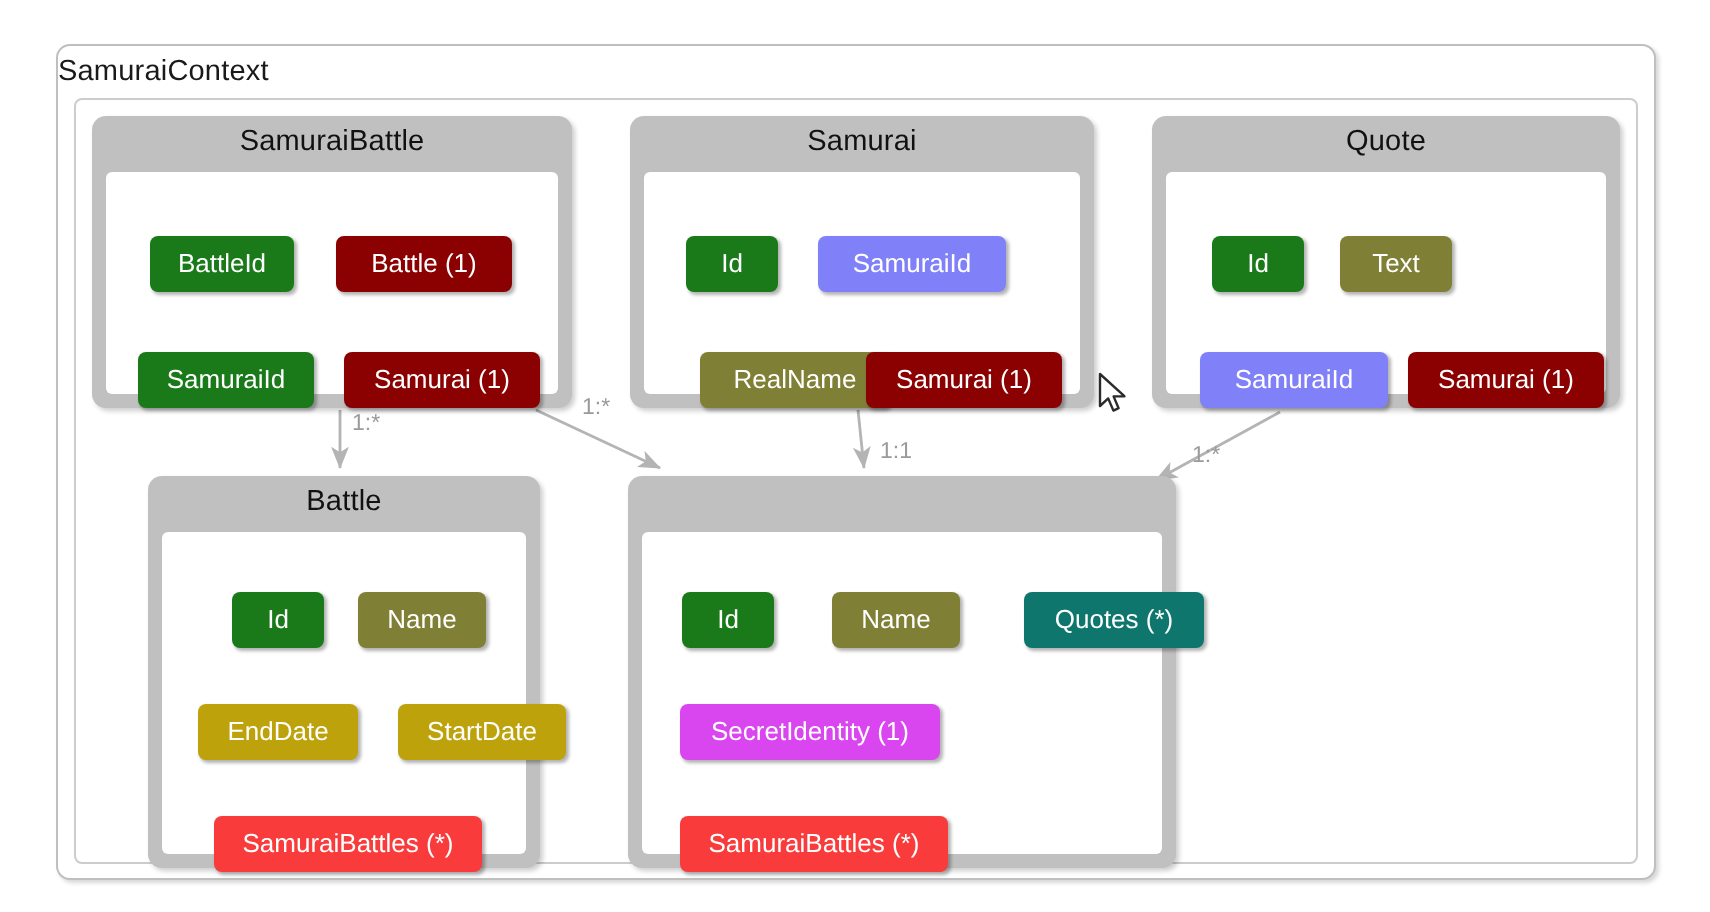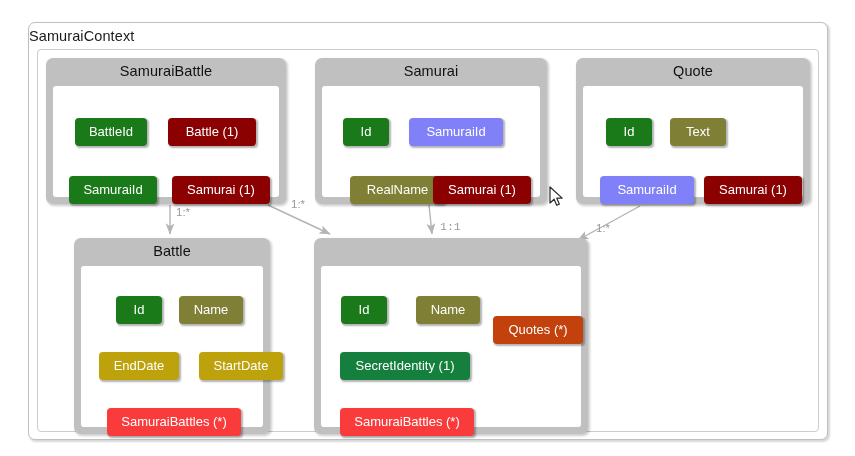--- a/index.html
+++ b/index.html
@@ -146,21 +146,21 @@
 
     <path d="M268,205 L330,234" stroke="#b4b4b4" stroke-width="1.4" fill="none" marker-end="url(#arrowhead)"></path>
 
     <path d="M429,205 L432,234" stroke="#b4b4b4" stroke-width="1.4" fill="none" marker-end="url(#arrowhead)"></path>
 
     <path d="M640,206 L578,240" stroke="#b4b4b4" stroke-width="1.4" fill="none" marker-end="url(#arrowhead)"></path>
   </svg>
 
   <div class="conn-label" style="left:176px; top:206px;">1:*</div>
   <div class="conn-label" style="left:291px; top:198px;">1:*</div>
-  <div class="conn-label" style="left:440px; top:220px;font-family:Liberation Mono, monospace;">1:1</div>
+  <div class="conn-label" style="left:440px; top:220px;">1:1</div>
   <div class="conn-label" style="left:596px; top:222px;">1:*</div>
 
   <div id="entity-layer">
       <div class="entity" style="left: 46px; top: 58px; width: 240px; height: 146px;">
         <div class="entity-title">SamuraiBattle</div>
         <div class="entity-body">
           <div class="prop" style="left: 22px; top: 32px; width: 72px; background: rgb(26, 122, 26);">BattleId</div>
           <div class="prop" style="left: 115px; top: 32px; width: 88px; background: rgb(139, 0, 0);">Battle (1)</div>
           <div class="prop" style="left: 16px; top: 90px; width: 88px; background: rgb(26, 122, 26);">SamuraiId</div>
           <div class="prop" style="left: 119px; top: 90px; width: 98px; background: rgb(139, 0, 0);">Samurai (1)</div>
@@ -191,22 +191,22 @@
           <div class="prop" style="left: 98px; top: 30px; width: 64px; background: rgb(127, 127, 54);">Name</div>
           <div class="prop" style="left: 118px; top: 86px; width: 84px; background: rgb(189, 162, 12);">StartDate</div>
           <div class="prop" style="left: 18px; top: 86px; width: 80px; background: rgb(189, 162, 12);">EndDate</div>
           <div class="prop" style="left: 26px; top: 142px; width: 134px; background: rgb(249, 59, 59);">SamuraiBattles (*)</div>
         </div>
       </div>
       <div class="entity" style="left: 314px; top: 238px; width: 274px; height: 196px;">
         <div class="entity-body">
           <div class="prop" style="left: 20px; top: 30px; width: 46px; background: rgb(26, 122, 26);">Id</div>
           <div class="prop" style="left: 95px; top: 30px; width: 64px; background: rgb(127, 127, 54);">Name</div>
-          <div class="prop" style="left: 172px; top: 30px; width: 90px; background: #c2410c; margin-top: 20px;">Quotes (*)</div>
-          <div class="prop" style="left: 19px; top: 86px; width: 130px; background: #15803d;">SecretIdentity (1)</div>
+          <div class="prop" style="left: 191px; top: 30px; width: 90px; background: #0f766e;">Quotes (*)</div>
+          <div class="prop" style="left: 19px; top: 86px; width: 130px; background: #d946ef;">SecretIdentity (1)</div>
           <div class="prop" style="left: 19px; top: 142px; width: 134px; background: rgb(249, 59, 59);">SamuraiBattles (*)</div>
         </div>
       </div>
     </div>
 
   <svg id="cursor" width="16" height="22" viewBox="0 0 16 22" style="left: 549px; top: 186px;">
     <path d="M1,1 L1,17 L5.1,13.2 L7.7,19.3 L10.3,18.1 L7.8,12.2 L13.2,12.1 Z" fill="#ffffff" stroke="#2b2b2b" stroke-width="1.2" stroke-linejoin="round"></path>
   </svg>
 
 </div>

